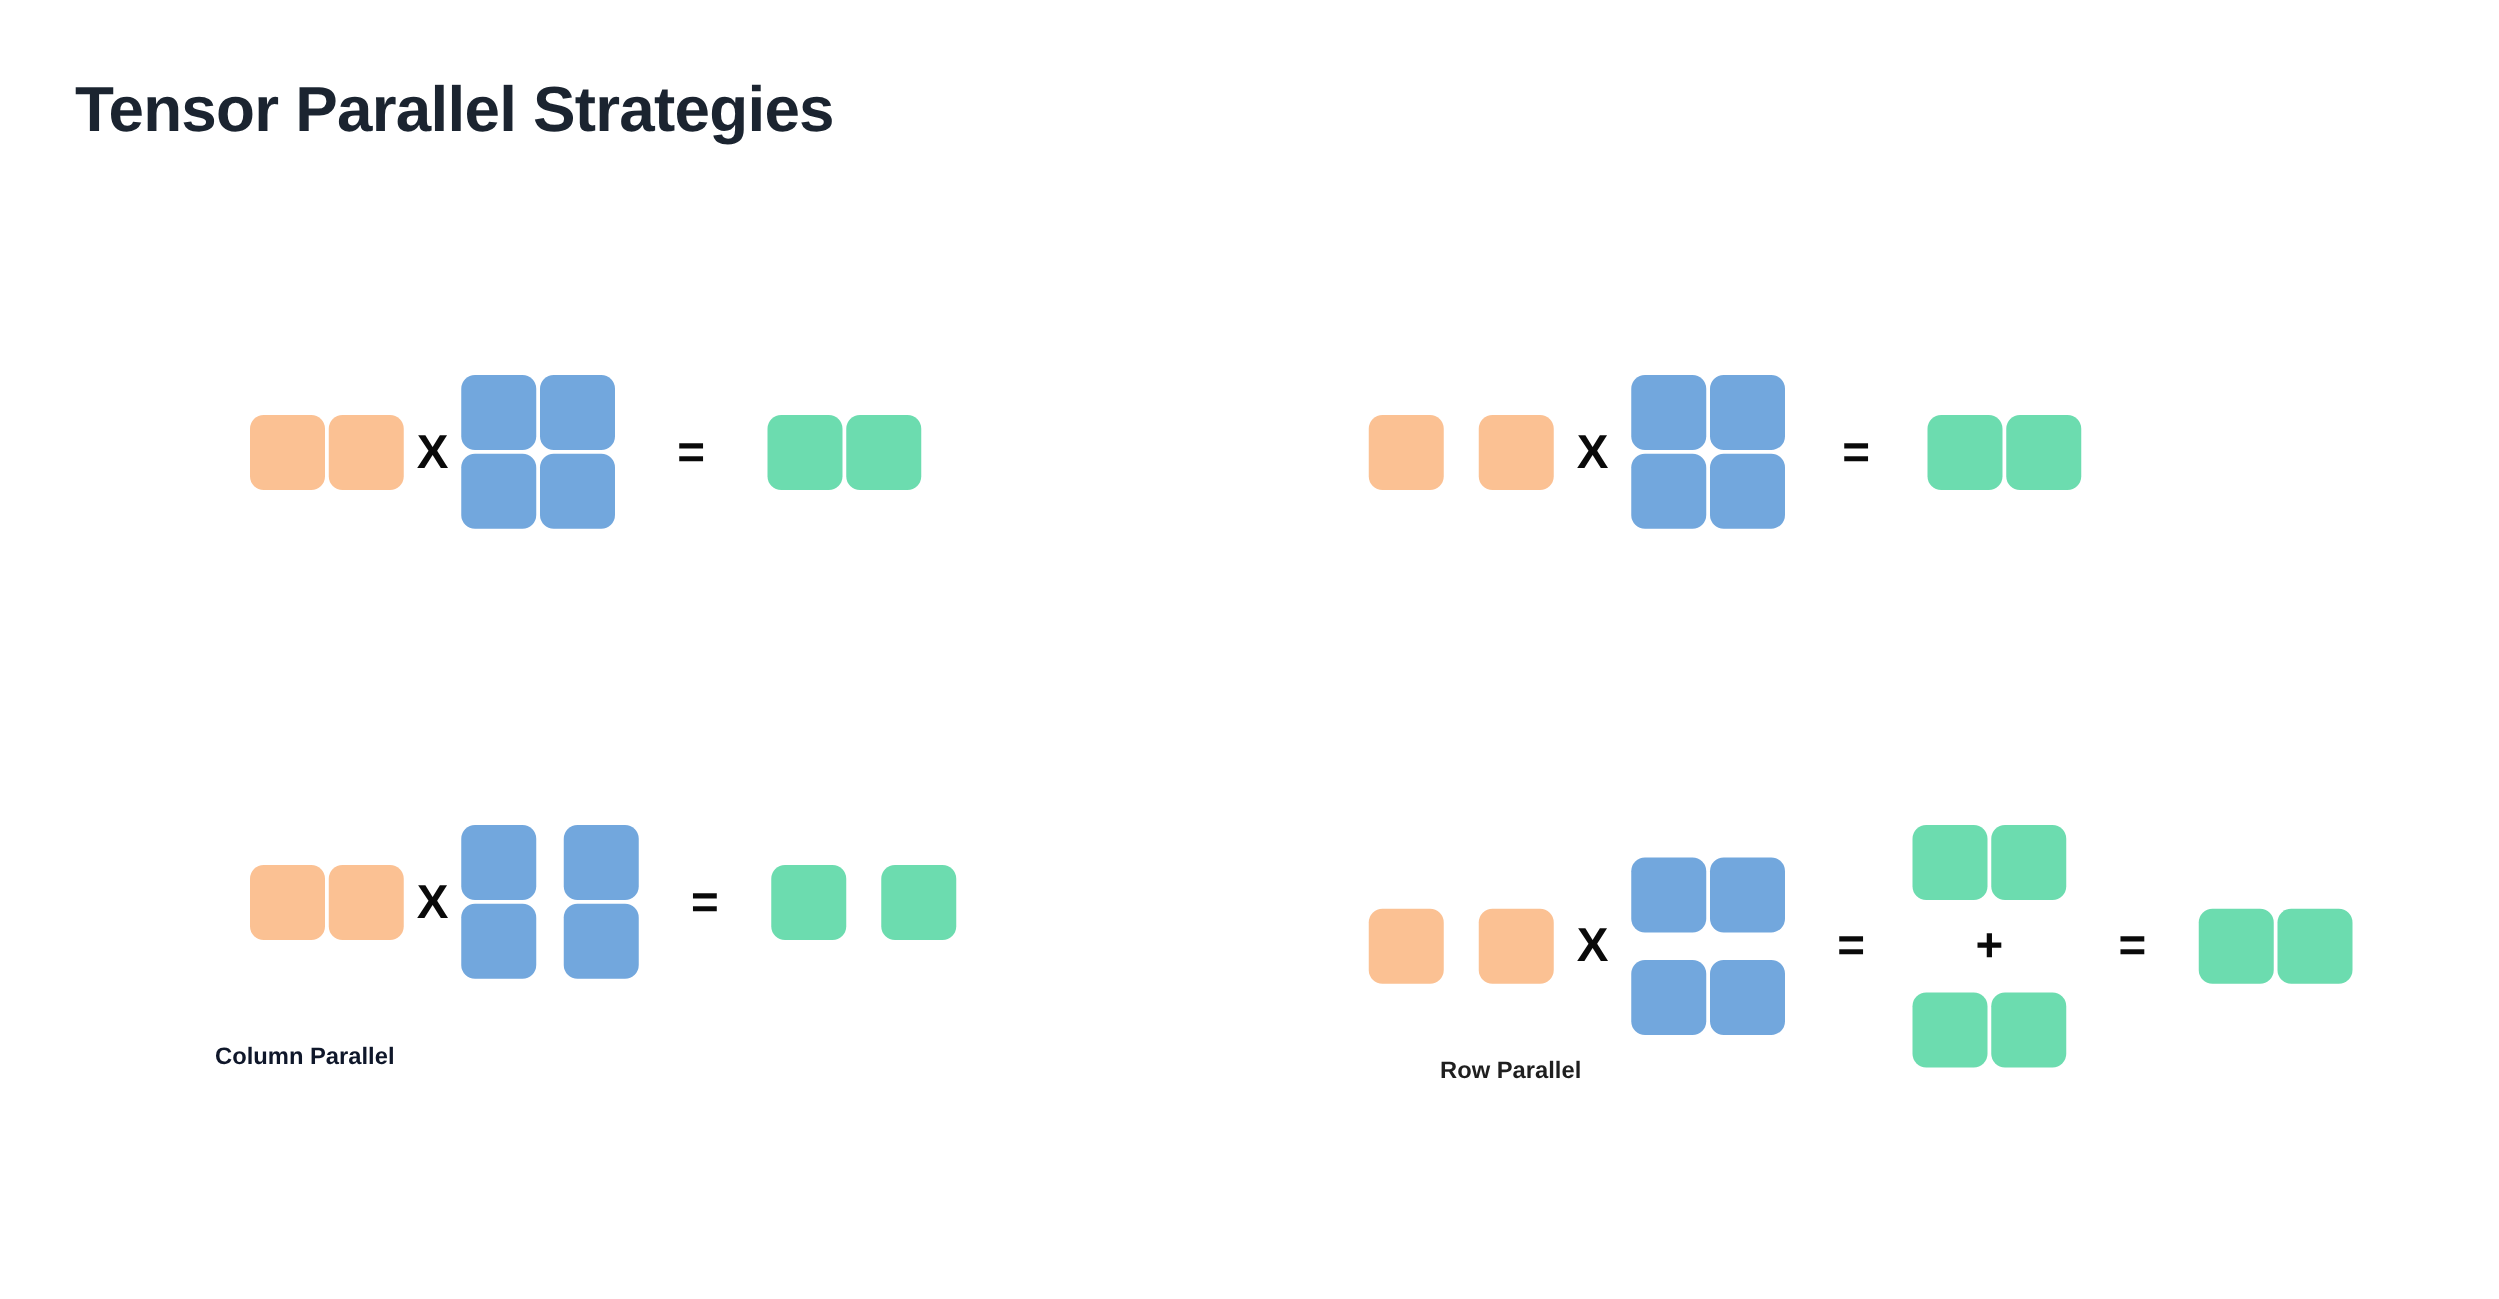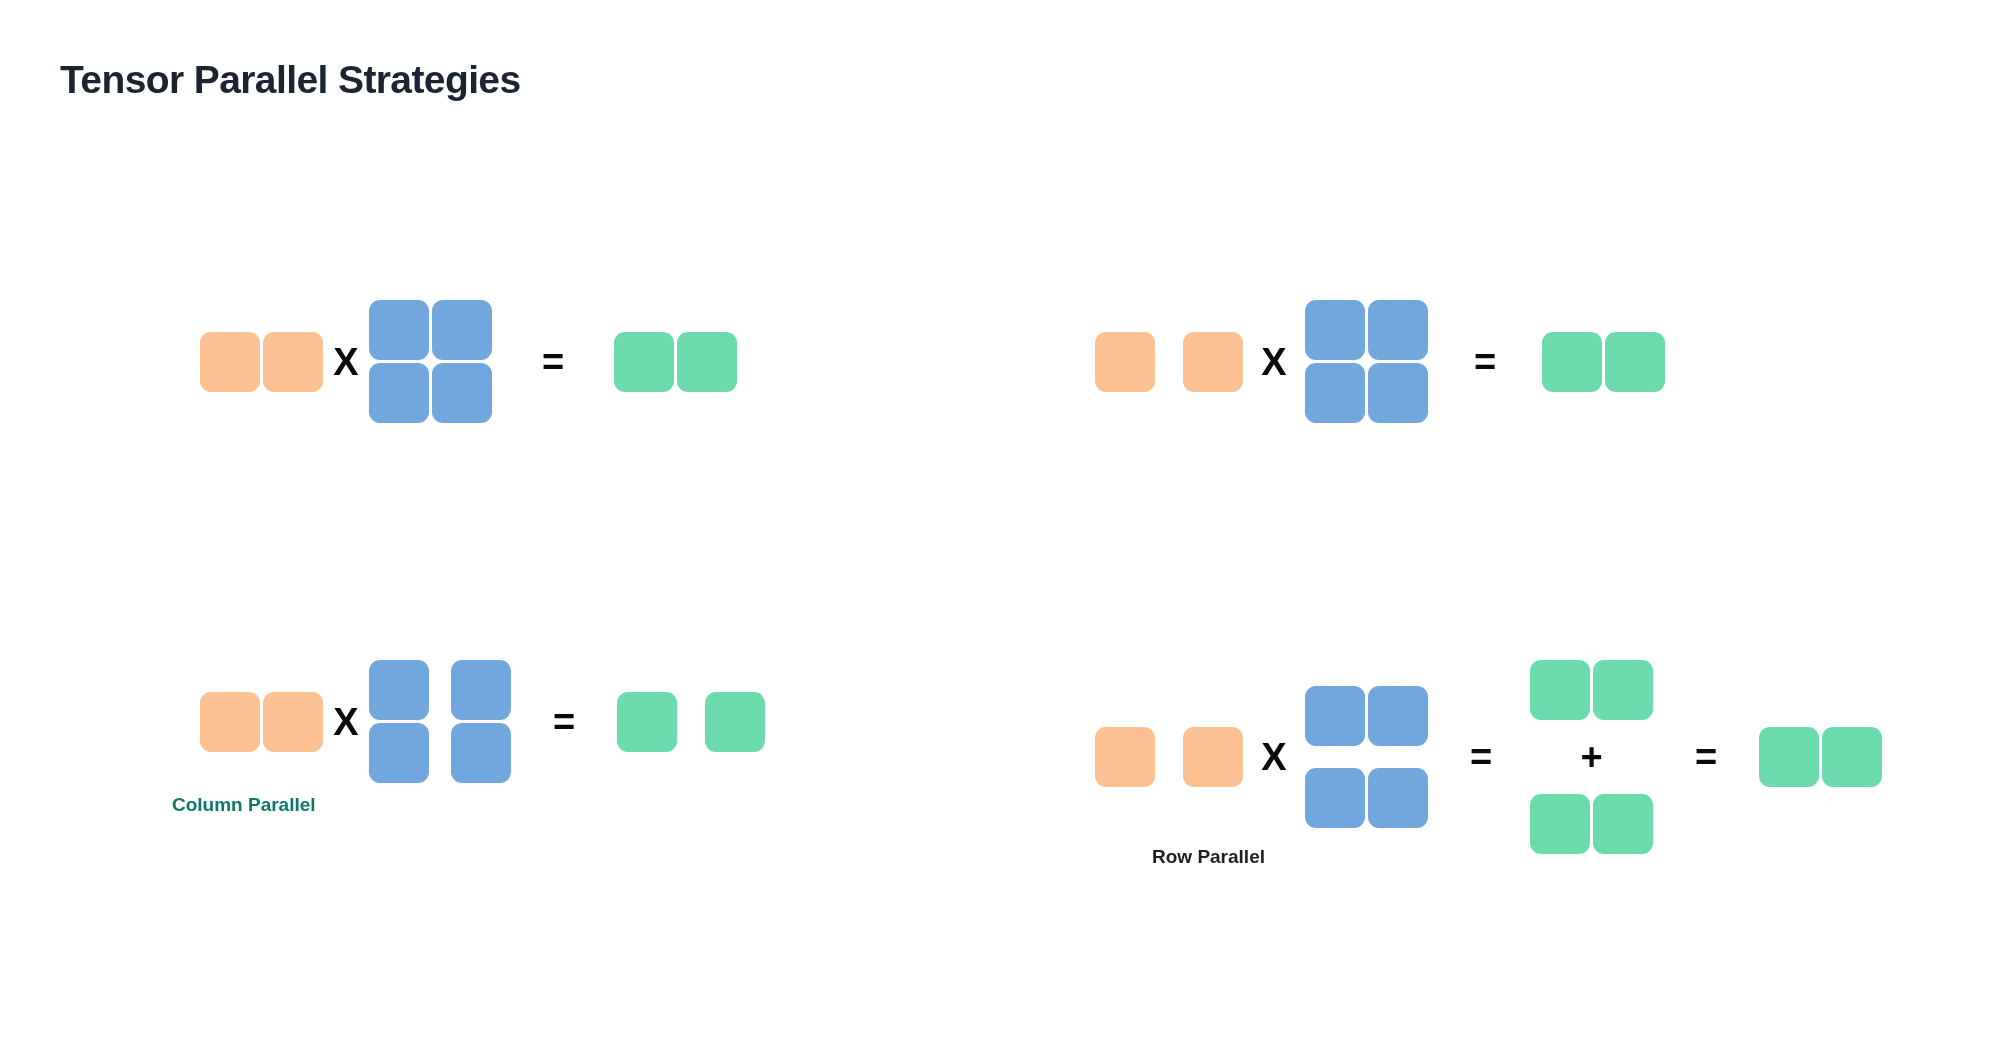--- a/index.html
+++ b/index.html
@@ -13,21 +13,21 @@
     position: relative;
     overflow: hidden;
     font-family: "Liberation Sans", sans-serif;
     -webkit-font-smoothing: antialiased;
   }
 
   .page-title {
     position: absolute;
     left: 60px;
     top: 58px;
-    font-size: 39px;
+    font-size: 51px;
     font-weight: bold;
     color: #1b2430;
     letter-spacing: -0.6px;
     white-space: nowrap;
   }
 
   
   .diagram {
     position: absolute;
     display: flex;
@@ -134,21 +134,21 @@
   </div>
 
   <div class="op op-eq" style="margin-left: 30px; color: rgb(10, 10, 10);">=</div>
 
   <div class="grid grid-1x2 gap-wide-col" style="margin-left:30px;">
     <div class="tile tile-green" style="background: rgb(108, 220, 175);"></div>
     <div class="tile tile-green" style="background: rgb(108, 220, 175);"></div>
   </div>
 </div>
 
-<div class="section-label" style="left: 172px; top: 794px; color: #0f766e;">Column Parallel</div>
+<div class="section-label" style="left: 172px; top: 835px; color: #0f172a;">Column Parallel</div>
 
 <div class="diagram" style="left:1095px; top:300px;">
 
   <div class="grid grid-1x2 gap-wide-col">
     <div class="tile tile-orange" style="background: rgb(251, 193, 147);"></div>
     <div class="tile tile-orange" style="background: rgb(251, 193, 147);"></div>
   </div>
 
   <div class="op op-x" style="margin-left: 8px; color: rgb(10, 10, 10);">X</div>
 

